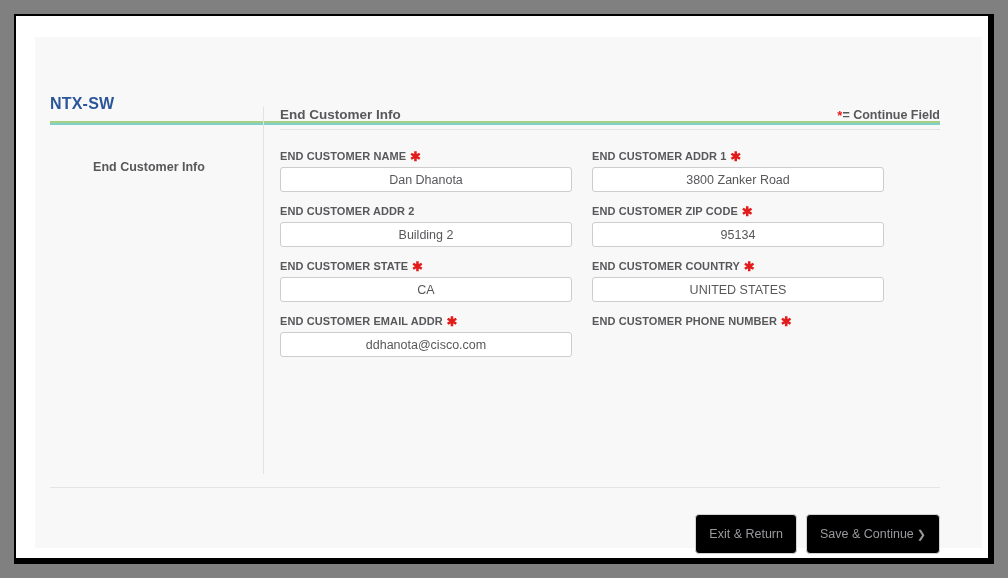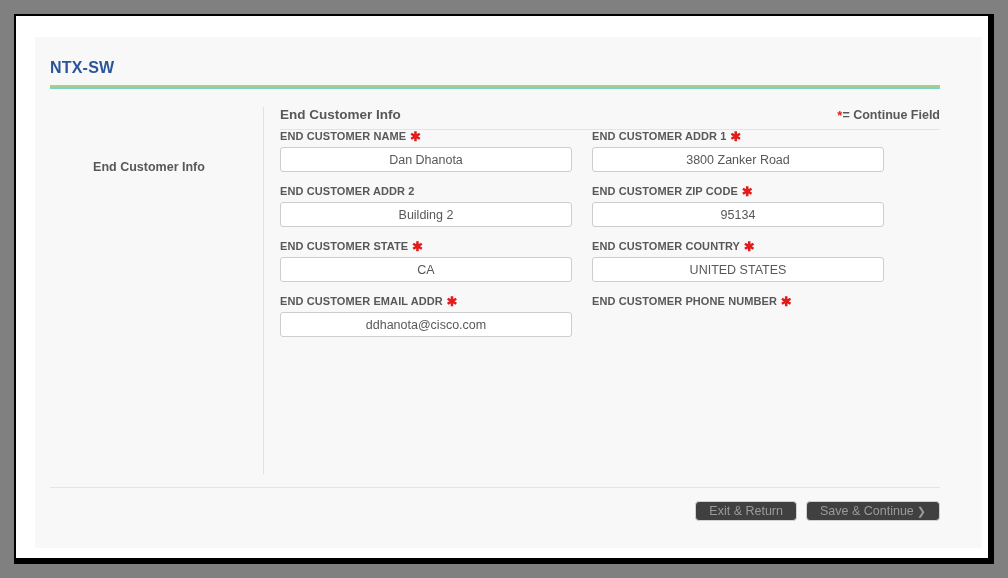--- a/index.html
+++ b/index.html
@@ -52,20 +52,21 @@
     right: 42px;
   }
 
   #page-title {
     font-size: 16px;
     font-weight: bold;
     color: #2a5699;
     letter-spacing: .2px;
     line-height: 18px;
     padding-bottom: 8px;
+    margin-top: 36px;
   }
 
   #title-rule {
     height: 4px;
     width: 100%;
     background: linear-gradient(to bottom, #a7cf86 0%, #a7cf86 45%, #7fd0c8 45%, #7fd0c8 100%);
   }
 
   
   #content-row {
@@ -122,20 +123,21 @@
   }
 
   #section-rule {
     height: 1px;
     background: #e4e4e4;
     width: 100%;
   }
 
   
   #form-grid {
+    margin-top: 20px;
     display: grid;
     grid-template-columns: 312px 312px;
     column-gap: 0px;
     row-gap: 13px;
   }
 
   .field {
     width: 292px;
   }
 
@@ -185,30 +187,31 @@
 
   #footer-actions {
     position: absolute;
     right: 42px;
     top: 464px;
     display: flex;
     gap: 9px;
   }
 
   .action-btn {
-    height: 20px;
+    height: 40px;
     border: 1px solid #d2d2d4;
     border-radius: 4px;
-    background: #404040;
+    background: #000000;
     color: #9a9a9e;
     font-family: "Liberation Sans", sans-serif;
     font-size: 12.5px;
     padding: 0 13px;
     white-space: nowrap;
     cursor: default;
+    margin-top: 13px;
   }
 
   .chevron {
     font-size: 11px;
     margin-left: 3px;
   }
 </style>
 </head>
 <body>
 

